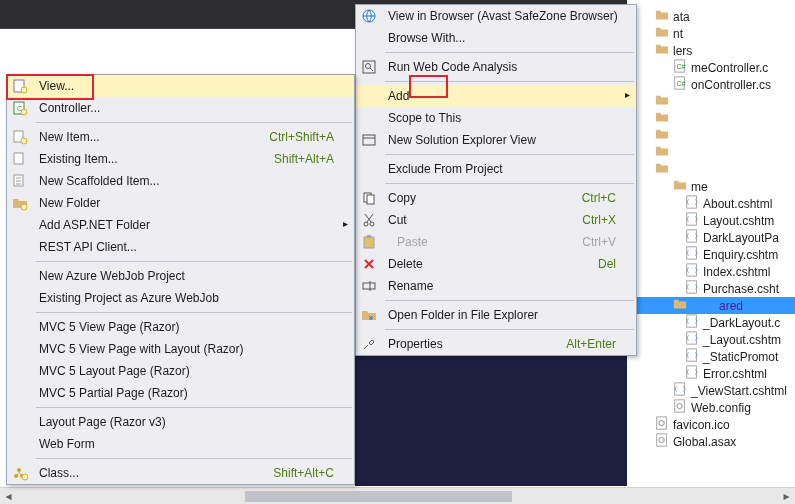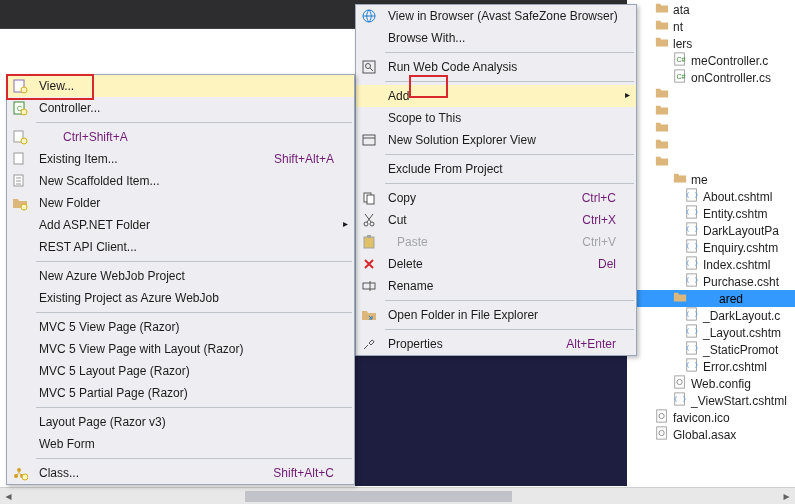--- a/index.html
+++ b/index.html
@@ -3,39 +3,39 @@
 <meta charset="utf-8">
 <style>
   * { margin: 0; padding: 0; box-sizing: border-box; }
   body { font-family: "Segoe UI", Tahoma, sans-serif; font-size: 12px; background: #fff; width: 795px; height: 504px; overflow: hidden; position: relative; }
 
   .topbar { position: absolute; left: 0; right: 0; top: 0; height: 29px; background: #2d2d30; border-bottom: 1px solid #3f3f46; }
 
   .dark-panel { position: absolute; left: 355px; right: 168px; top: 29px; bottom: 18px; background: #1e1e40; }
 
   .explorer { position: absolute; right: 0; top: 0; bottom: 18px; width: 168px; background: #fff; color: #1e1e1e; }
-  .explorer .items { padding-top: 1px; }
+  .explorer .items { padding-top: 8px; }
   .explorer .row { height: 17px; display: flex; align-items: center; padding-left: 8px; gap: 4px; white-space: nowrap; overflow: hidden; }
   .explorer .row.indent1 { padding-left: 28px; }
   .explorer .row.indent2 { padding-left: 46px; }
   .explorer .row.indent3 { padding-left: 58px; }
-  .explorer .row.sel { background: #3399ff; color: #000000; gap: 32px; }
+  .explorer .row.sel { background: #3399ff; color: #4c1d95; gap: 32px; }
   .explorer .ficon { width: 14px; height: 14px; flex: 0 0 auto; }
   .scrollbar { position: absolute; bottom: 0; left: 0; right: 0; height: 17px; background: #e8e8e8; border-top: 1px solid #cfcfcf; display: flex; align-items: center; }
   .scroll-btn { width: 17px; height: 17px; display: flex; align-items: center; justify-content: center; color: #606060; }
   .scroll-track { flex: 1; height: 17px; position: relative; }
   .scroll-thumb { position: absolute; left: 30%; width: 35%; top: 3px; bottom: 3px; background: #c2c3c9; border-radius: 0; }
 
   .menu { position: absolute; background: #eeeef2; border: 1px solid #9ba7b7; box-shadow: 2px 2px 4px rgba(0,0,0,0.25); }
   .menu .gutter { position: absolute; left: 0; top: 0; bottom: 0; width: 27px; background: #eeeef2; }
   .menu .sep { height: 1px; background: #bec3cb; margin: 3px 2px 3px 29px; }
   .menu-item { position: relative; height: 22px; display: flex; align-items: center; padding-left: 32px; padding-right: 20px; color: #1b1b1b; }
   .menu-item.disabled { color: #a2a4a5; padding-left: 41px; }
   .menu-item .label { flex: 1; white-space: nowrap; }
-  .menu-item .short { color: #701a75; margin-left: 24px; }
+  .menu-item .short { color: #4d7c0f; margin-left: 24px; }
   .menu-item.disabled .short { color: #a2a4a5; }
   .menu-item .arrow { position: absolute; right: 6px; top: 4px; font-size: 10px; }
   .menu-item .icon { position: absolute; left: 5px; top: 3px; width: 16px; height: 16px; }
   .menu-item.hl { background: #fdf4bf; }
   .red-box { position: absolute; border: 2px solid #d9272e; pointer-events: none; }
 
   #menu1 { left: 6px; top: 74px; width: 349px; }
   #menu2 { left: 355px; top: 4px; width: 282px; }
   #redbox1 { left: 6px; top: 74px; width: 88px; height: 26px; }
   #redbox2 { left: 409px; top: 75px; width: 39px; height: 23px; }
@@ -124,21 +124,21 @@
             <rect x="2" y="1" width="11" height="14" fill="#fff" stroke="#999"></rect>
             <path d="M4 5l-2 3 2 3M12 5l2 3-2 3" stroke="#6a9fd4" fill="none"></path>
           </svg></span>
         <span>About.cshtml</span>
       </div>
       <div class="row indent3">
         <span><svg viewBox="0 0 16 16" class="ficon">
             <rect x="2" y="1" width="11" height="14" fill="#fff" stroke="#999"></rect>
             <path d="M4 5l-2 3 2 3M12 5l2 3-2 3" stroke="#6a9fd4" fill="none"></path>
           </svg></span>
-        <span>Entity.cshtm</span>
+        <span>Layout.cshtm</span>
       </div>
       <div class="row indent3">
         <span><svg viewBox="0 0 16 16" class="ficon">
             <rect x="2" y="1" width="11" height="14" fill="#fff" stroke="#999"></rect>
             <path d="M4 5l-2 3 2 3M12 5l2 3-2 3" stroke="#6a9fd4" fill="none"></path>
           </svg></span>
         <span>DarkLayoutPa</span>
       </div>
       <div class="row indent3">
         <span><svg viewBox="0 0 16 16" class="ficon">
@@ -191,30 +191,30 @@
       <div class="row indent3">
         <span><svg viewBox="0 0 16 16" class="ficon">
             <rect x="2" y="1" width="11" height="14" fill="#fff" stroke="#999"></rect>
             <path d="M4 5l-2 3 2 3M12 5l2 3-2 3" stroke="#6a9fd4" fill="none"></path>
           </svg></span>
         <span>Error.cshtml</span>
       </div>
       <div class="row indent2">
         <span><svg viewBox="0 0 16 16" class="ficon">
             <rect x="2" y="1" width="11" height="14" fill="#fff" stroke="#999"></rect>
+            <path d="M4 5l-2 3 2 3M12 5l2 3-2 3" stroke="#6a9fd4" fill="none"></path>
+          </svg></span>
+        <span>_ViewStart.cshtml</span>
+      </div>
+      <div class="row indent2">
+        <span><svg viewBox="0 0 16 16" class="ficon">
+            <rect x="2" y="1" width="11" height="14" fill="#fff" stroke="#999"></rect>
             <circle cx="7.5" cy="8" r="3" fill="none" stroke="#828282"></circle>
           </svg></span>
         <span>Web.config</span>
-      </div>
-      <div class="row indent2">
-        <span><svg viewBox="0 0 16 16" class="ficon">
-            <rect x="2" y="1" width="11" height="14" fill="#fff" stroke="#999"></rect>
-            <path d="M4 5l-2 3 2 3M12 5l2 3-2 3" stroke="#6a9fd4" fill="none"></path>
-          </svg></span>
-        <span>_ViewStart.cshtml</span>
       </div>
       <div class="row indent1">
         <span><svg viewBox="0 0 16 16" class="ficon">
             <rect x="2" y="1" width="11" height="14" fill="#fff" stroke="#999"></rect>
             <circle cx="7.5" cy="8" r="3" fill="none" stroke="#828282"></circle>
           </svg></span>
         <span>favicon.ico</span>
       </div>
       <div class="row indent1">
         <span><svg viewBox="0 0 16 16" class="ficon">
@@ -351,20 +351,21 @@
             <circle cx="12" cy="12" r="3" fill="#fdf4bf" stroke="#d4b020"></circle>
           </svg></span>
         <span class="label">Controller...</span>
       </div>
       <div class="sep"></div>
       <div class="menu-item">
         <span class="icon"><svg viewBox="0 0 16 16">
             <rect x="2" y="2" width="9" height="11" fill="#fff" stroke="#999"></rect>
             <circle cx="12" cy="12" r="3" fill="#fdf4bf" stroke="#d4b020"></circle>
           </svg></span>
+        <span class="label">New Item...</span>
         <span class="short">Ctrl+Shift+A</span>
       </div>
       <div class="menu-item">
         <span class="icon"><svg viewBox="0 0 16 16">
             <rect x="2" y="2" width="9" height="11" fill="#fff" stroke="#999"></rect>
           </svg></span>
         <span class="label">Existing Item...</span>
         <span class="short">Shift+Alt+A</span>
       </div>
       <div class="menu-item">

